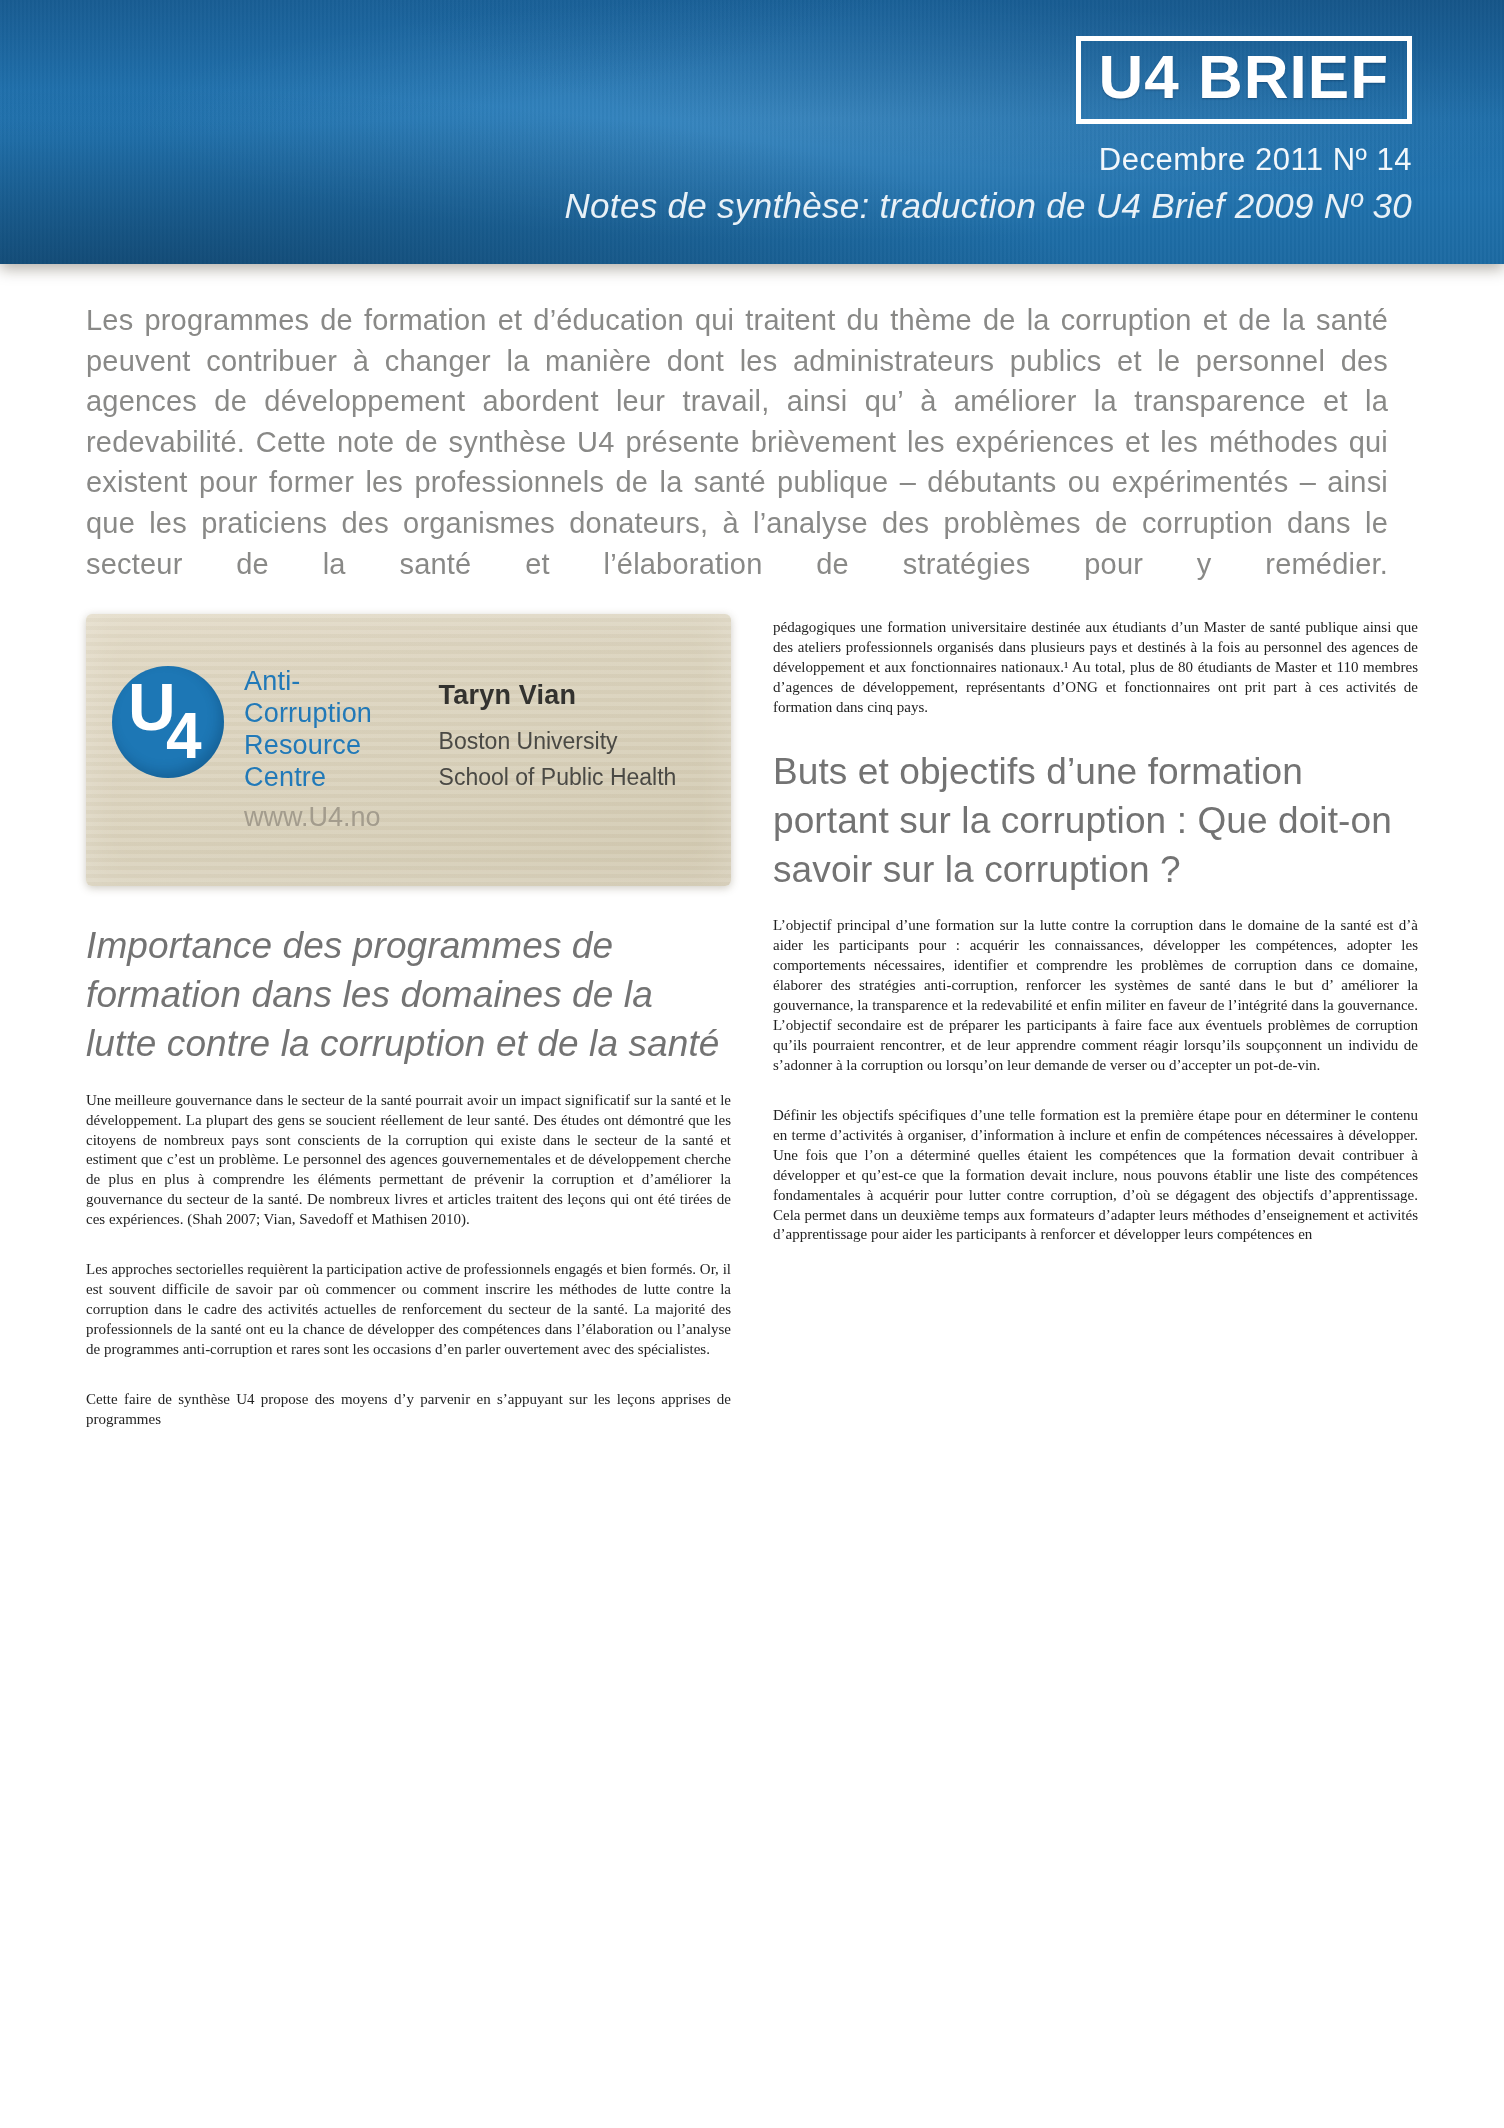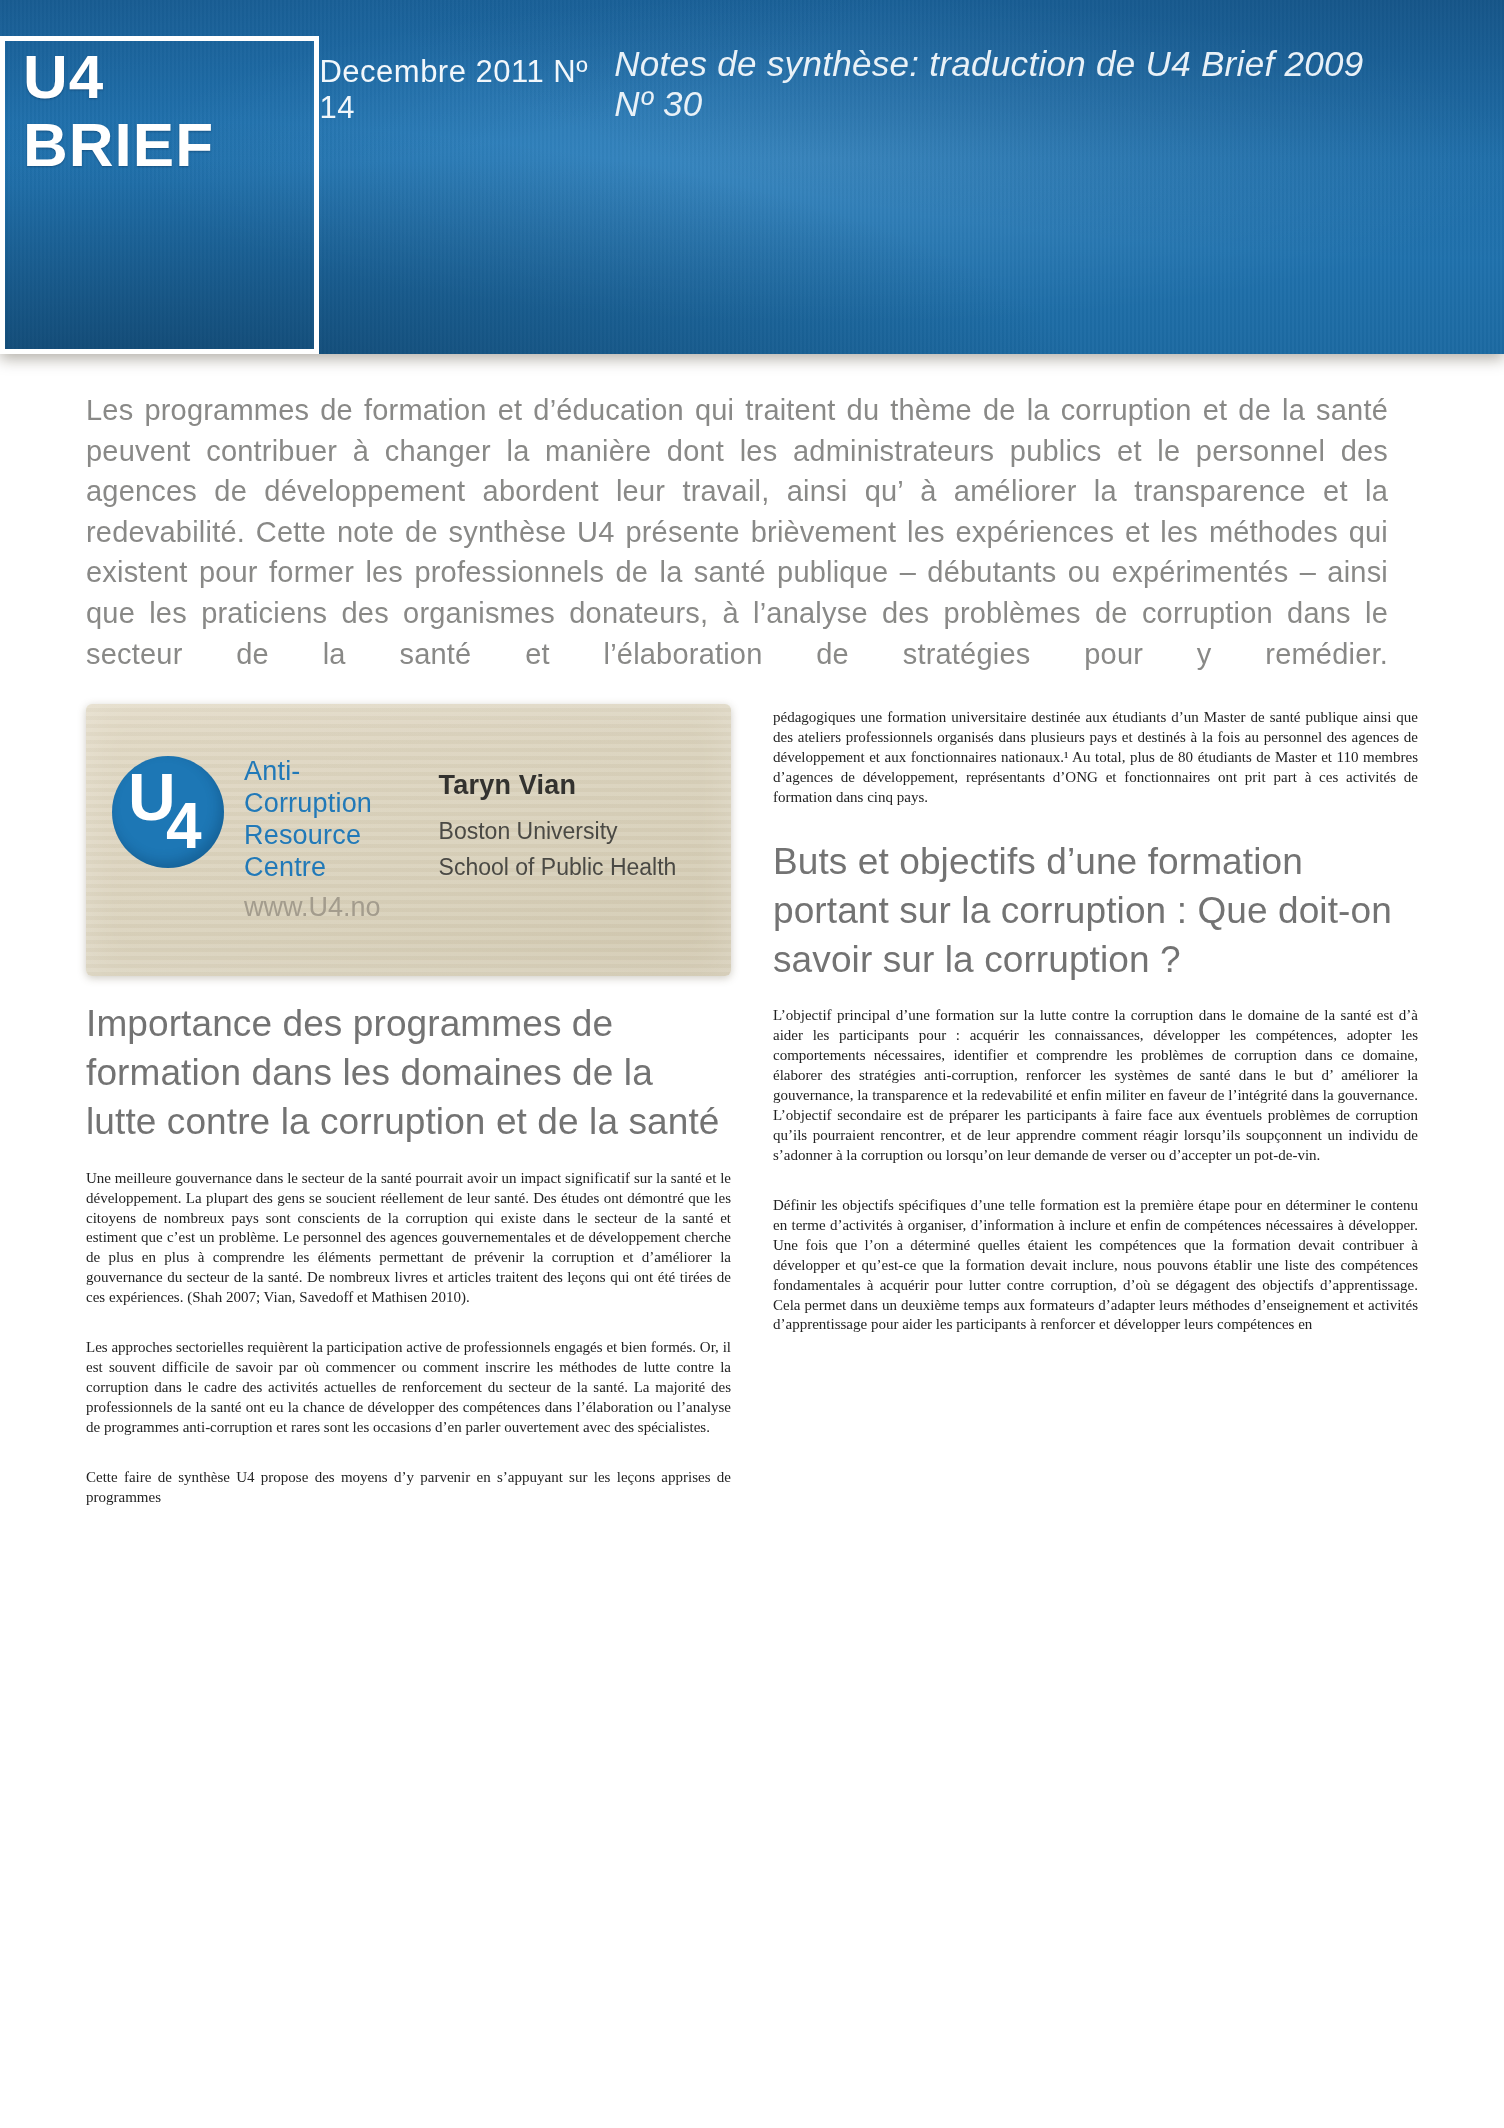--- a/index.html
+++ b/index.html
@@ -6,30 +6,30 @@
   html,body { background:#ffffff; }
   body {
     width:1504px; height:2128px; overflow:hidden;
     font-family:"Liberation Sans", sans-serif;
     -webkit-font-smoothing:antialiased;
   }
   .page { width:1504px; height:2128px; position:relative; background:#fff; }
 
   
   .header-band {
-    height:354px; position:relative; z-index:3;
+    height:264px; position:relative; z-index:3;
     background:
       radial-gradient(ellipse at 8% 115%, rgba(8,38,66,.55), transparent 50%),
       radial-gradient(ellipse at 100% -20%, rgba(10,45,80,.45), transparent 55%),
       radial-gradient(ellipse at 0% -30%, rgba(10,45,80,.40), transparent 45%),
       radial-gradient(ellipse at 55% 45%, rgba(255,255,255,.10), transparent 60%),
       repeating-linear-gradient(90deg, rgba(255,255,255,.025) 0 2px, rgba(0,0,0,.02) 2px 4px),
       linear-gradient(180deg, #1d6ca8 0%, #2379b8 45%, #1c6aa2 100%);
     box-shadow: 0 5px 14px rgba(40,30,10,.35);
-    display:flex; flex-direction:row; 
+    display:flex; flex-direction:column; align-items:flex-end;
     padding:36px 92px 0 0; color:#fff;
   }
   .brand-box {
     border:5px solid #ffffff; padding:2px 18px 8px 18px;
     font-size:62px; font-weight:bold; letter-spacing:1px;
     color:#ffffff; line-height:1.1;
     text-shadow:0 1px 2px rgba(0,30,60,.35);
   }
   .date-line { margin-top:18px; font-size:31px; color:#f2f7fb; letter-spacing:.5px; }
   .subtitle-line { margin-top:8px; font-size:35px; font-style:italic; color:#e9f1f7; letter-spacing:.3px; }
@@ -91,21 +91,21 @@
   .author-block { margin-left:58px; padding-top:14px; }
   .author-name { font-size:27px; font-weight:bold; color:#33322f; letter-spacing:.2px; }
   .author-aff { margin-top:14px; font-size:23px; color:#4a4944; line-height:1.45; }
   .author-aff + .author-aff { margin-top:2px; }
 
   
   .section-heading {
     color:#737373; font-size:37px; line-height:1.32;
     margin:34px 0 22px 0; letter-spacing:.1px; font-weight:normal;
   }
-  .col-left .section-heading { margin-top:24px; }
+  .col-left .section-heading { margin-top:36px;font-style:italic; }
   .col-right .section-heading { margin-top:30px; }
   .body-para {
     font-family:"Liberation Serif", serif;
     font-size:15px; line-height:1.33; color:#232323;
     text-align:justify; margin-bottom:30px;
   }
   .col-right .body-para:first-child { margin-top:4px; }
 </style>
 </head>
 <body>

